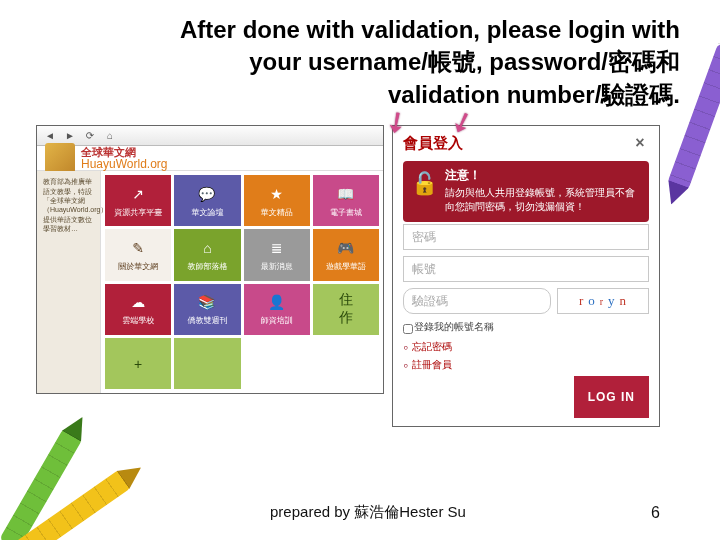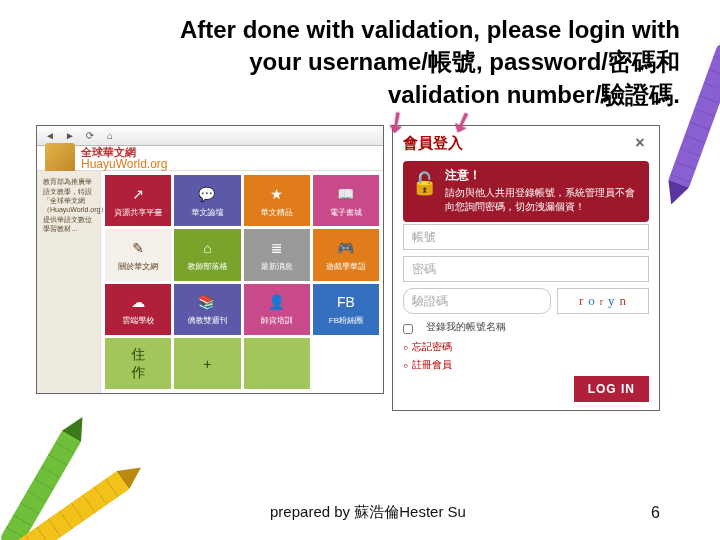--- a/index.html
+++ b/index.html
@@ -161,28 +161,28 @@
     font-family: "Times New Roman", serif;
     background: #fff;
     font-size: 13px;
     letter-spacing: 1px;
   }
   .captcha-img span:nth-child(1){color:#c1392b}
   .captcha-img span:nth-child(2){color:#2b6fc1}
   .captcha-img span:nth-child(3){color:#c1392b;font-size:10px;vertical-align:sub}
   .captcha-img span:nth-child(4){color:#2b6fc1}
   .captcha-img span:nth-child(5){color:#c1392b}
-  .remember { margin: 2px 10px 6px; font-size: 10px; color:#444; display:flex; align-items:flex-end; gap:13px; }
+  .remember { margin: 2px 10px 6px; font-size: 10px; color:#444; display:flex; align-items:flex-end; gap:1px; }
   .remember input { width: 10px; height: 10px; }
   .link-row { margin: 0 10px 4px; font-size: 10px; color:#a00; display:flex; align-items:center; gap:4px; }
   .link-row::before { content:"◦"; color:#9d182a; font-size:14px; line-height:10px; }
   .login-btn-row { display:flex; justify-content:flex-end; padding: 0 10px 8px; }
   .login-btn {
     background:#b1203a; color:#fff; font-weight:bold;
-    font-size:12px; padding:6px 14px; border:none; cursor:pointer;
+    font-size:12px; padding:14px 14px; border:none; cursor:pointer;
     letter-spacing: 1px;
   }
 
   .footer {
     position: absolute;
     bottom: 18px;
     left: 8px; width: 100%;
     text-align: center;
     font-family: "Comic Sans MS", cursive, sans-serif;
     font-size: 15px;
@@ -288,24 +288,20 @@
             <div>雲端學校</div>
           </div>
           <div class="tile t-p">
             <div class="ic">📚</div>
             <div>僑教雙週刊</div>
           </div>
           <div class="tile t-m">
             <div class="ic">👤</div>
             <div>師資培訓</div>
           </div>
-          <div class="tile t-b">
-            <div class="ic">FB</div>
-            <div>FB粉絲團</div>
-          </div>
           <div class="tile t-lg">
             <div class="ic">住作</div>
           </div>
           <div class="tile t-lg">
             <div class="ic">+</div>
           </div>
           <div class="tile t-lg">
             <div class="ic"></div>
           </div>
         </div>
@@ -316,22 +312,22 @@
     <div class="arrow" style="left:-8px;top:-20px;transform:rotate(55deg)">➘</div>
     <div class="arrow" style="left:58px;top:-20px;transform:rotate(70deg)">➘</div>
     <div class="lp-head">
       <span>會員登入</span>
       <span class="close-x">×</span>
     </div>
     <div class="warn-box">
       <div class="wt">注意！</div>
       <div>請勿與他人共用登錄帳號，系統管理員不會向您詢問密碼，切勿洩漏個資！</div>
     </div>
+    <div class="lp-field">密碼</div>
     <div class="lp-field">帳號</div>
-    <div class="lp-field">密碼</div>
     <div class="captcha-row">
       <div class="lp-field">驗證碼</div>
       <div class="captcha-img" id="captcha">
           <span>r</span>
           <span>o</span>
           <span>r</span>
           <span>y</span>
           <span>n</span>
         </div>
     </div>

